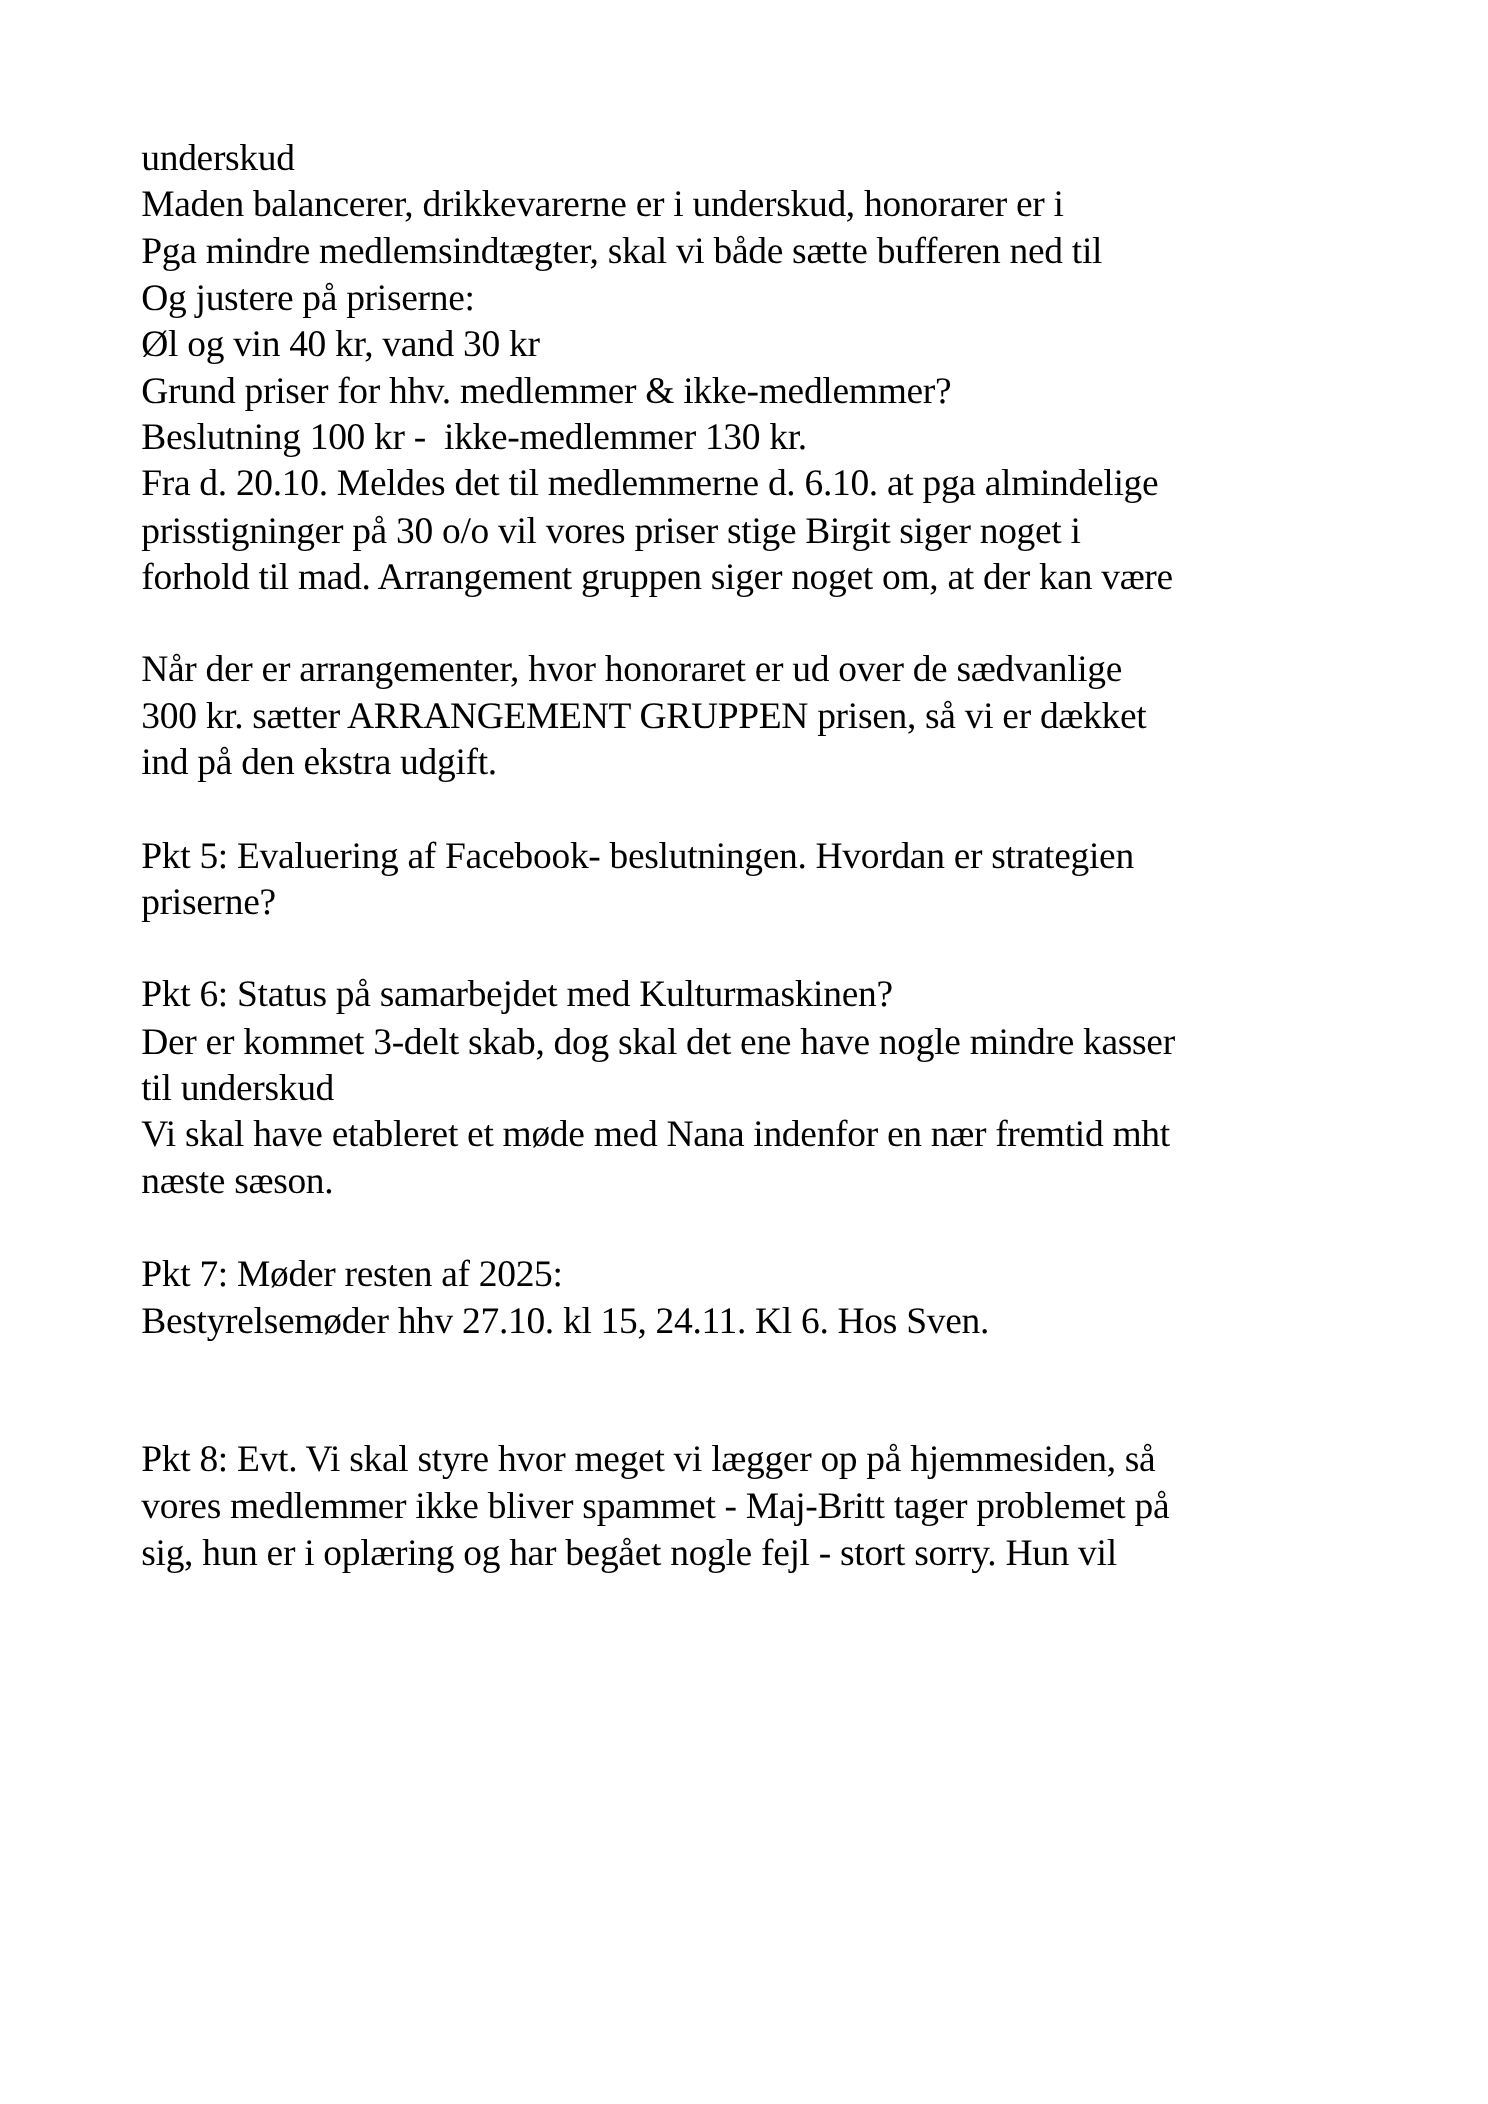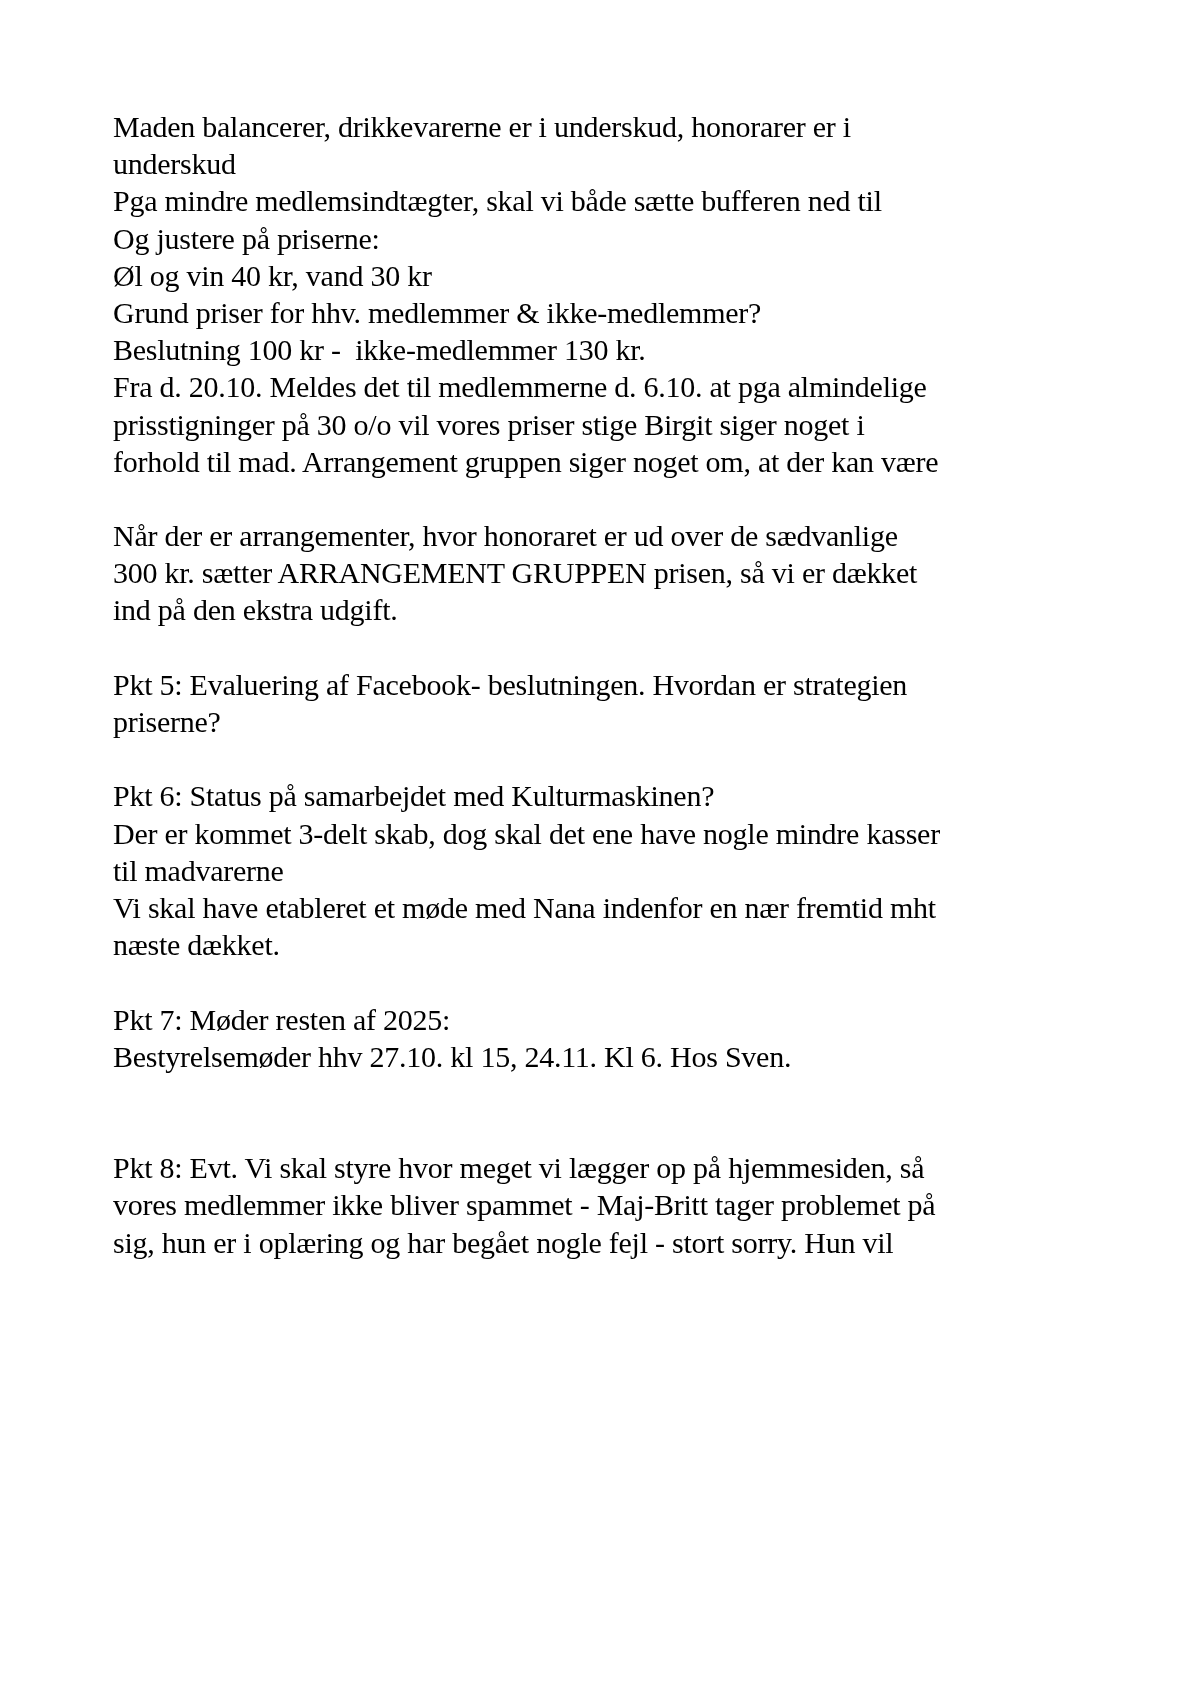--- a/index.html
+++ b/index.html
@@ -18,22 +18,22 @@
     .blank { height: 37.2px; }
     .section { margin: 0; }
   </style>
 </head>
 <body>
 
 <div class="page">
   <div class="content">
 
     <div class="section">
+      <div class="line">underskud</div>
       <div class="line">Maden balancerer, drikkevarerne er i underskud, honorarer er i</div>
-      <div class="line">underskud</div>
       <div class="line">Pga mindre medlemsindtægter, skal vi både sætte bufferen ned til</div>
       <div class="line">Og justere på priserne:</div>
       <div class="line">Øl og vin 40 kr, vand 30 kr</div>
       <div class="line">Grund priser for hhv. medlemmer &amp; ikke-medlemmer?</div>
       <div class="line">Beslutning 100 kr -  ikke-medlemmer 130 kr.</div>
       <div class="line">Fra d. 20.10. Meldes det til medlemmerne d. 6.10. at pga almindelige</div>
       <div class="line">prisstigninger på 30 o/o vil vores priser stige Birgit siger noget i</div>
       <div class="line">forhold til mad. Arrangement gruppen siger noget om, at der kan være</div>
     </div>
     <div class="blank"></div>
@@ -47,23 +47,23 @@
 
     <div class="section">
       <div class="line">Pkt 5: Evaluering af Facebook- beslutningen. Hvordan er strategien</div>
       <div class="line">priserne?</div>
     </div>
     <div class="blank"></div>
 
     <div class="section">
       <div class="line">Pkt 6: Status på samarbejdet med Kulturmaskinen?</div>
       <div class="line">Der er kommet 3-delt skab, dog skal det ene have nogle mindre kasser</div>
-      <div class="line">til madvarerne</div>
+      <div class="line">til underskud</div>
       <div class="line">Vi skal have etableret et møde med Nana indenfor en nær fremtid mht</div>
-      <div class="line">næste dækket.</div>
+      <div class="line">næste sæson.</div>
     </div>
     <div class="blank"></div>
 
     <div class="section">
       <div class="line">Pkt 7: Møder resten af 2025:</div>
       <div class="line">Bestyrelsemøder hhv 27.10. kl 15, 24.11. Kl 6. Hos Sven.</div>
     </div>
     <div class="blank"></div>
     <div class="blank"></div>
 

